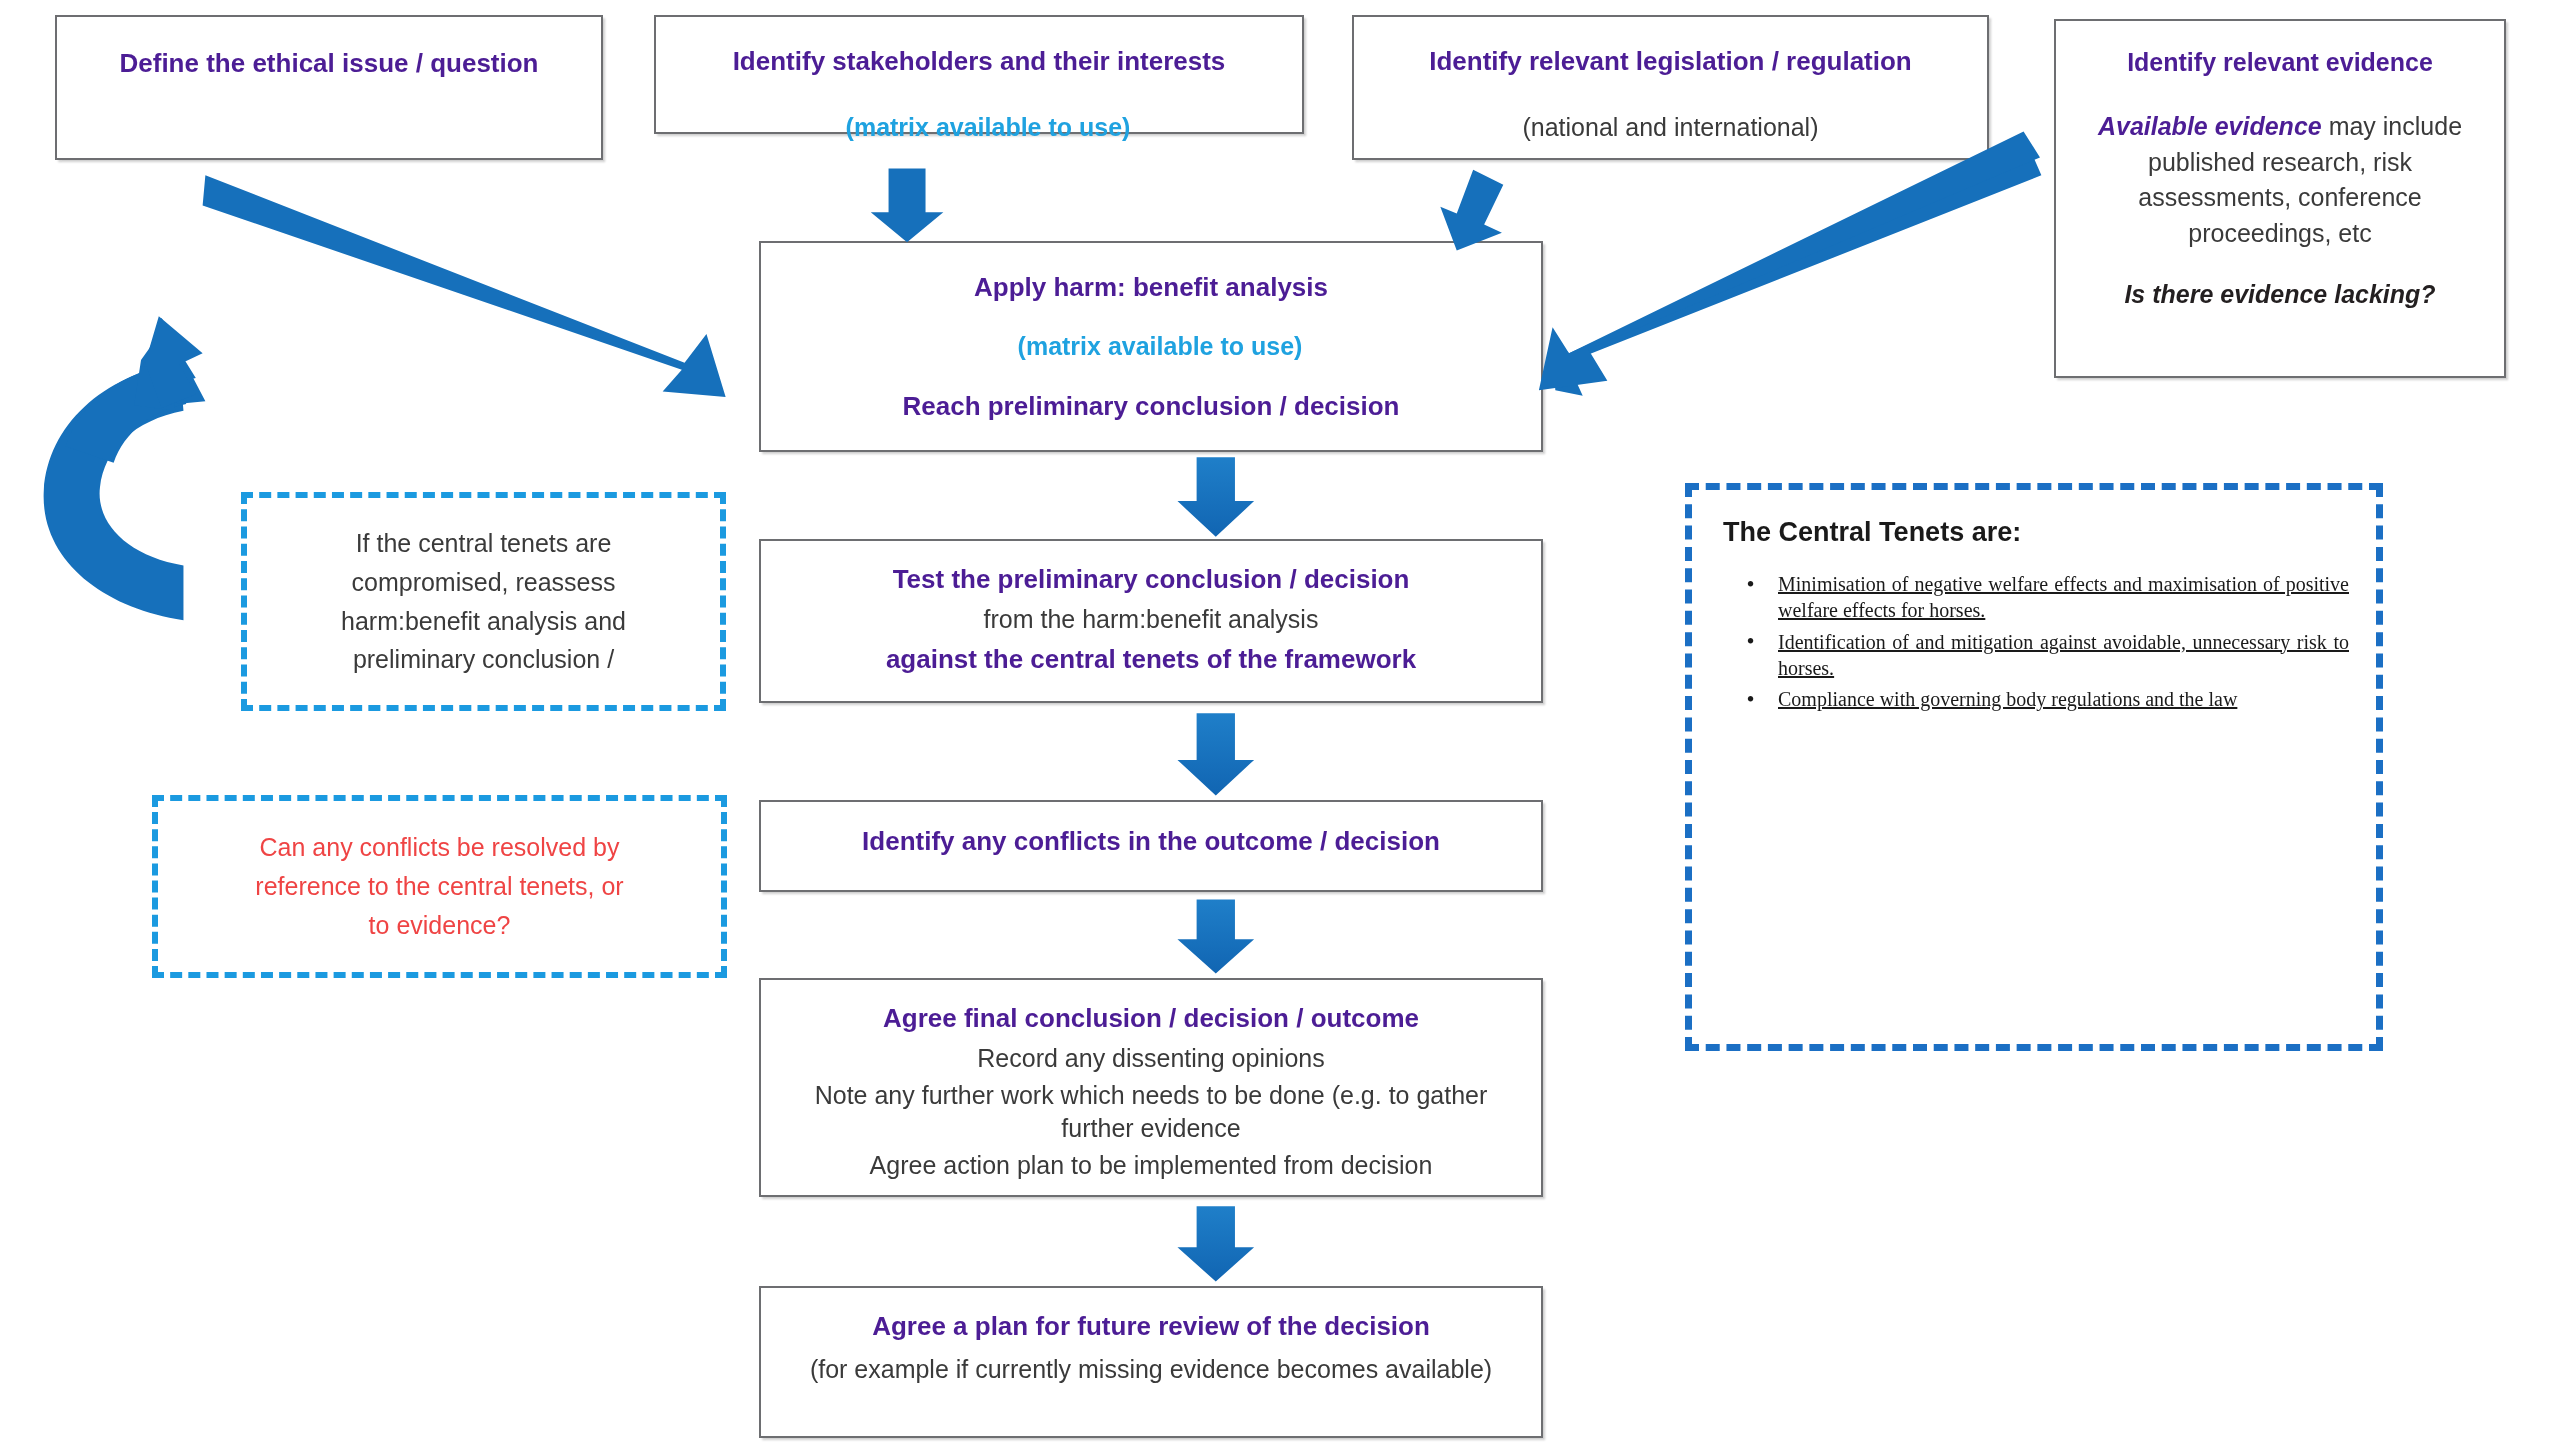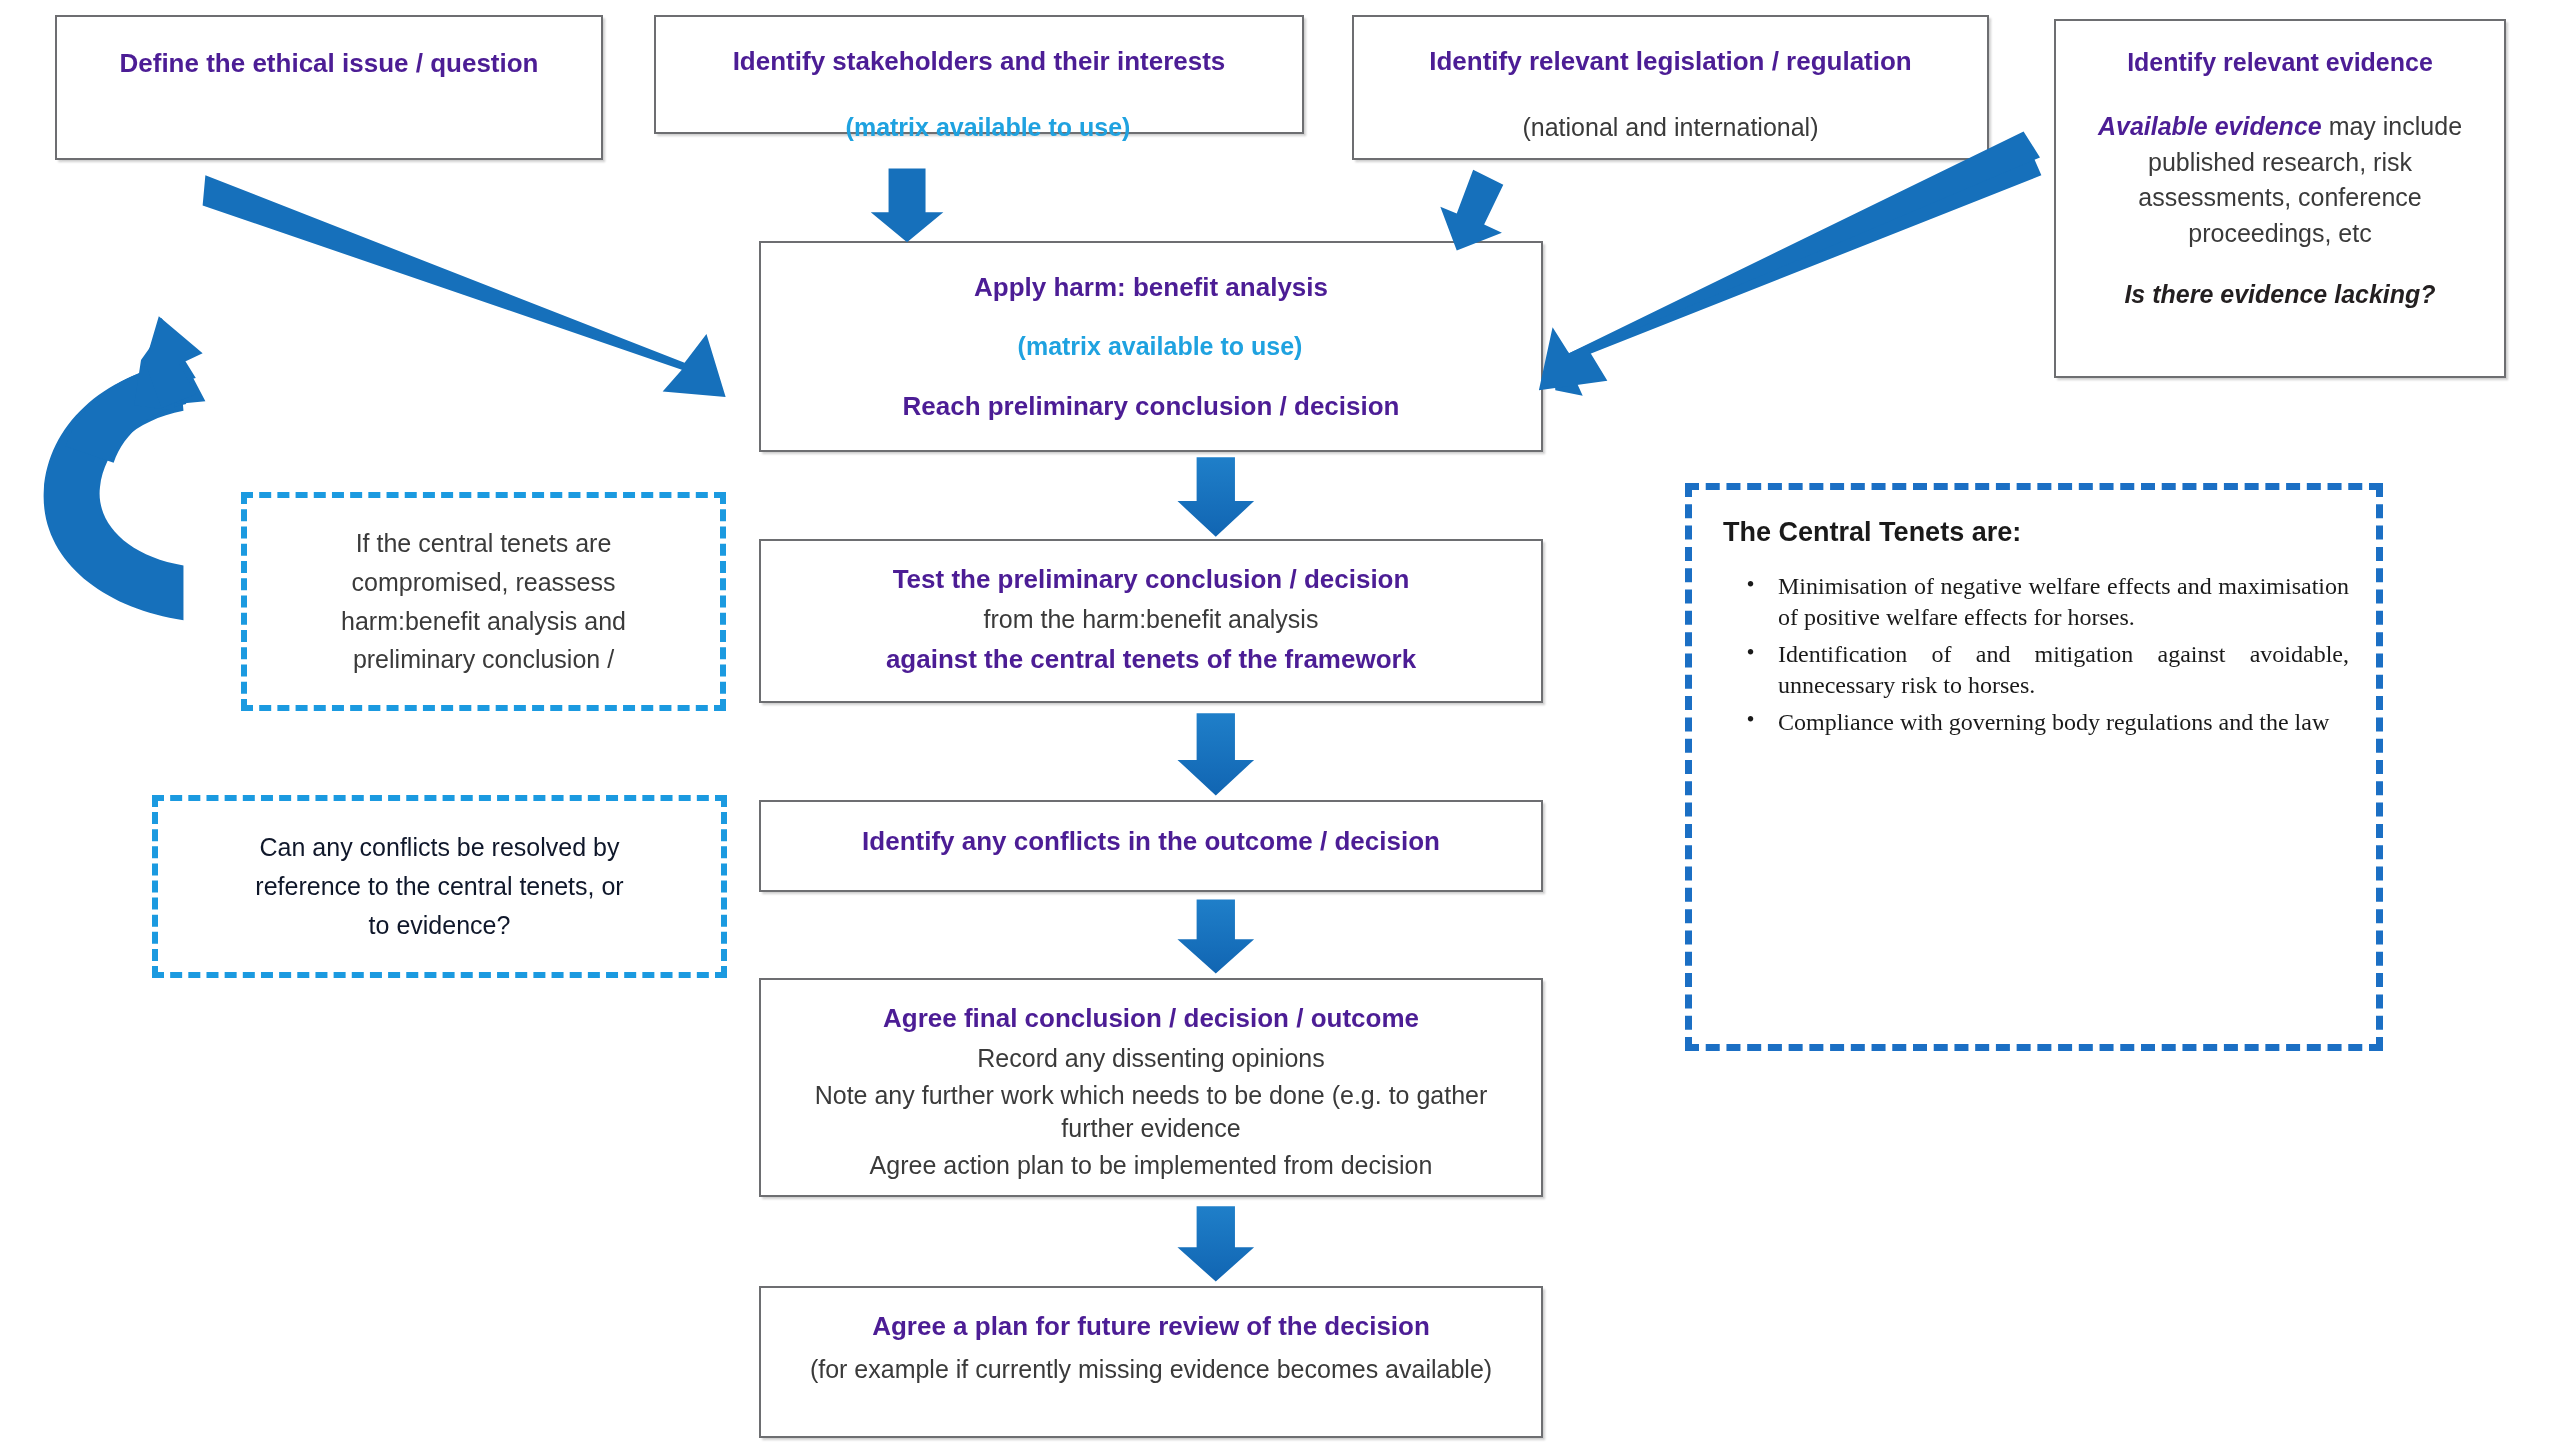--- a/index.html
+++ b/index.html
@@ -69,25 +69,26 @@
     text-align: left;
   }
   .tenets ul {
     margin: 0;
     padding-left: 59px;
     list-style: none;
   }
   .tenets li {
     position: relative;
     font-family: "Liberation Serif", serif;
-    font-size: 24px;
+    font-size: 20px;
     color: #1a1a1a;
     line-height: 1.30;
     text-align: justify;
     margin-bottom: 5.5px;
+    text-decoration: underline;
   }
   .tenets li::before {
     content: "\2022";
     position: absolute;
     left: -31.5px;
     top: -1.4px;
     font-size: 23px;
   }
 
   svg.overlay {
@@ -153,21 +154,21 @@
     <span class="ln plain" style="margin-top:8.2px; padding:0 12.3px; box-sizing:border-box; line-height:1.45;">(for example if currently missing evidence becomes available)</span>
   </div>
 
   <div class="dashbox" style="left:241px; top:492px; width:485px; height:219px; padding:0 18px; font-size:25px; color:#3a3a3a;">
     <span class="ln">If the central tenets are</span>
     <span class="ln">compromised, reassess</span>
     <span class="ln">harm:benefit analysis and</span>
     <span class="ln">preliminary conclusion /</span>
   </div>
 
-  <div class="dashbox" style="left:152px; top:795px; width:575px; height:183px; padding:0 18px; font-size:25px; color:#0f172a;">
+  <div class="dashbox" style="left:152px; top:795px; width:575px; height:183px; padding:0 18px; font-size:25px; color:#ef4444;">
     <span class="ln">Can any conflicts be resolved by</span>
     <span class="ln">reference to the central tenets, or</span>
     <span class="ln">to evidence?</span>
   </div>
 
   <div class="tenets" style="left:1685px; top:483px; width:698px; height:568px;">
     <div class="tenets-title">The Central Tenets are:</div>
     <ul>
       <li>Minimisation of negative welfare effects and maximisation of positive welfare effects for horses.</li>
       <li>Identification of and mitigation against avoidable, unnecessary risk to horses.</li>

